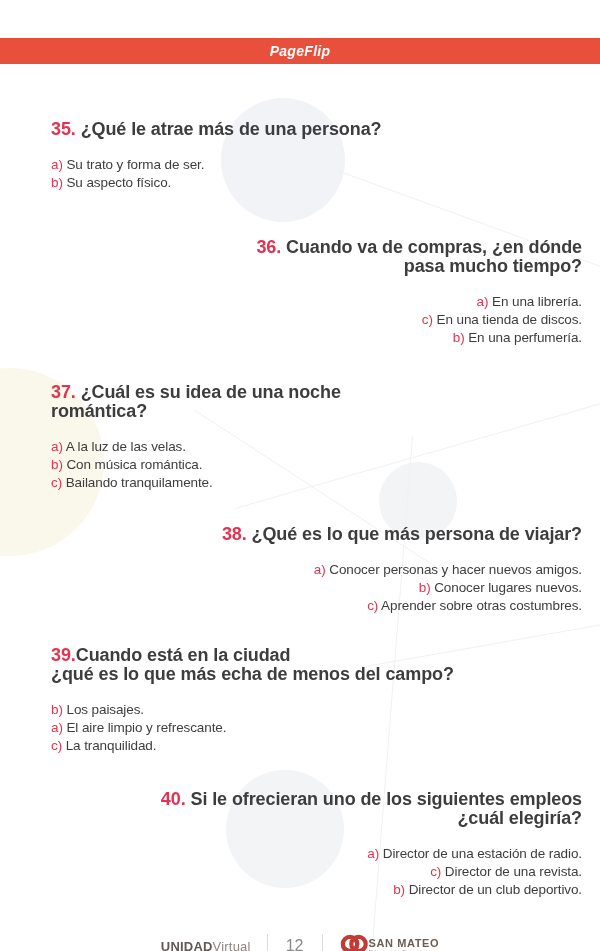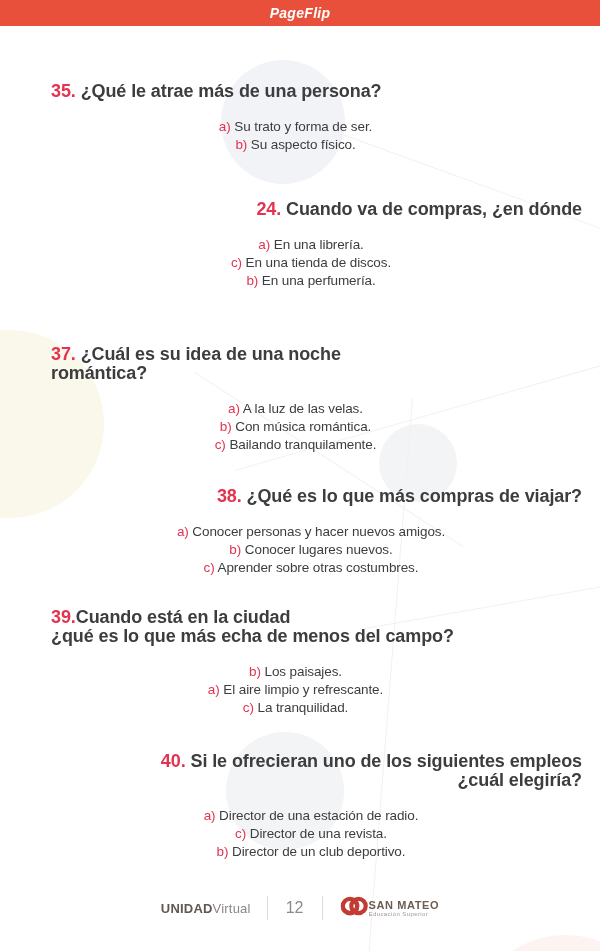--- a/index.html
+++ b/index.html
@@ -5,21 +5,21 @@
   * { margin: 0; padding: 0; box-sizing: border-box; }
   html, body { width: 600px; }
   body {
     font-family: "Liberation Sans", "DejaVu Sans", sans-serif;
     background: #ffffff;
     position: relative;
     width: 600px;
     height: 951px;
     overflow: hidden;
   }
-  .page { position: absolute; inset: 0; background: #fff; }
+  .page { position: absolute; inset: 0; background: #fff; margin-top: 38px; }
 
   
   .header {
     position: absolute; top: 0; left: 0; right: 0; height: 26px;
     background: #e8503b;
     display: flex; align-items: center; justify-content: center;
     z-index: 5;
   }
   .header .title {
     color: #ffffff; font-size: 14px; font-weight: bold; font-style: italic;
@@ -43,21 +43,21 @@
   
   .question { position: absolute; z-index: 2; }
   .q-left  { left: 51px; right: 60px; text-align: left; }
   .q-right { left: 40px; right: 18px; text-align: right; }
   .q-title {
     font-size: 18px; font-weight: bold; color: #3d3d3f;
     line-height: 19px; letter-spacing: -0.1px;
   }
   .q-num { color: #e23350; }
   .q-line2 { display: block; }
-  .options { margin-top: 17px; font-size: 13.5px; color: #3d3d3f; line-height: 18px; letter-spacing: -0.1px; text-align: center; }
+  .options { margin-top: 17px; font-size: 13.5px; color: #3d3d3f; line-height: 18px; letter-spacing: -0.1px; }
   .opt-letter { color: #e23350; }
 
   .q35 { top: 82px; }
   .q36 { top: 200px; }
   .q37 { top: 345px; }
   .q38 { top: 487px; }
   .q39 { top: 608px; }
   .q40 { top: 752px; }
 
   
@@ -104,22 +104,23 @@
       <span>¿Qué le atrae más de una persona?</span>
     </div>
     <div class="options">
       <div><span class="opt-letter">a)</span> <span>Su trato y forma de ser.</span></div>
       <div><span class="opt-letter">b)</span> <span>Su aspecto físico.</span></div>
     </div>
   </div>
 
   <div class="question q-right q36">
     <div class="q-title">
-      <span class="q-num">24.</span>
+      <span class="q-num">36.</span>
       <span>Cuando va de compras, ¿en dónde</span>
+      <span class="q-line2">pasa mucho tiempo?</span>
     </div>
     <div class="options">
       <div><span class="opt-letter">a)</span> <span>En una librería.</span></div>
       <div><span class="opt-letter">c)</span> <span>En una tienda de discos.</span></div>
       <div><span class="opt-letter">b)</span> <span>En una perfumería.</span></div>
     </div>
   </div>
 
   <div class="question q-left q37">
     <div class="q-title">
@@ -130,21 +131,21 @@
     <div class="options">
       <div><span class="opt-letter">a)</span> <span>A la luz de las velas.</span></div>
       <div><span class="opt-letter">b)</span> <span>Con música romántica.</span></div>
       <div><span class="opt-letter">c)</span> <span>Bailando tranquilamente.</span></div>
     </div>
   </div>
 
   <div class="question q-right q38">
     <div class="q-title">
       <span class="q-num">38.</span>
-      <span>¿Qué es lo que más compras de viajar?</span>
+      <span>¿Qué es lo que más persona de viajar?</span>
     </div>
     <div class="options">
       <div><span class="opt-letter">a)</span> <span>Conocer personas y hacer nuevos amigos.</span></div>
       <div><span class="opt-letter">b)</span> <span>Conocer lugares nuevos.</span></div>
       <div><span class="opt-letter">c)</span> <span>Aprender sobre otras costumbres.</span></div>
     </div>
   </div>
 
   <div class="question q-left q39">
     <div class="q-title"><span class="q-num">39.</span><span>Cuando está en la ciudad</span><span class="q-line2">¿qué es lo que más echa de menos del campo?</span></div>

